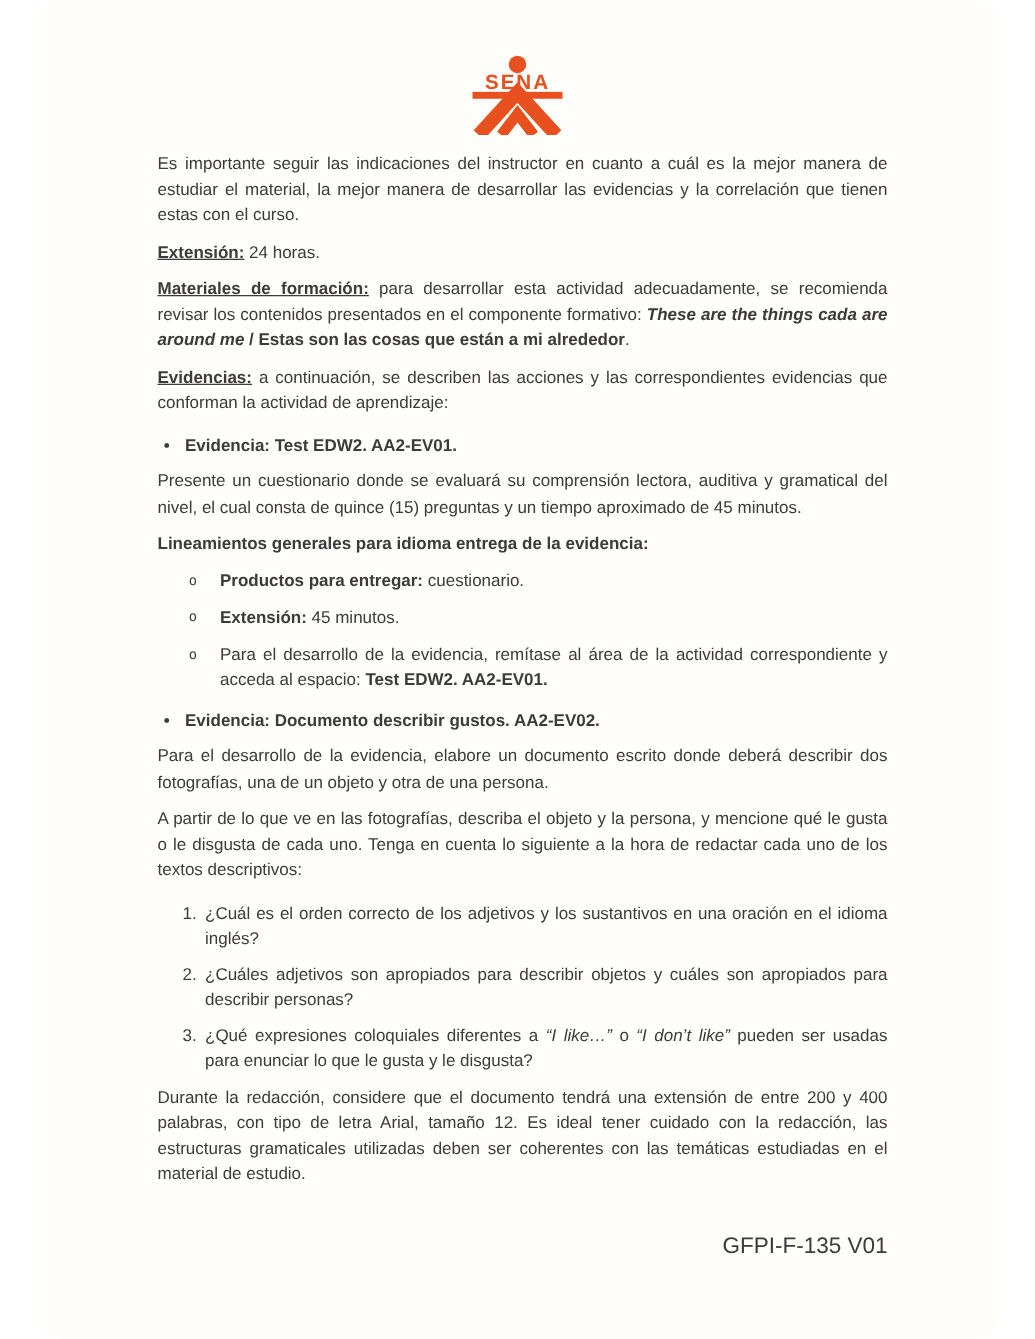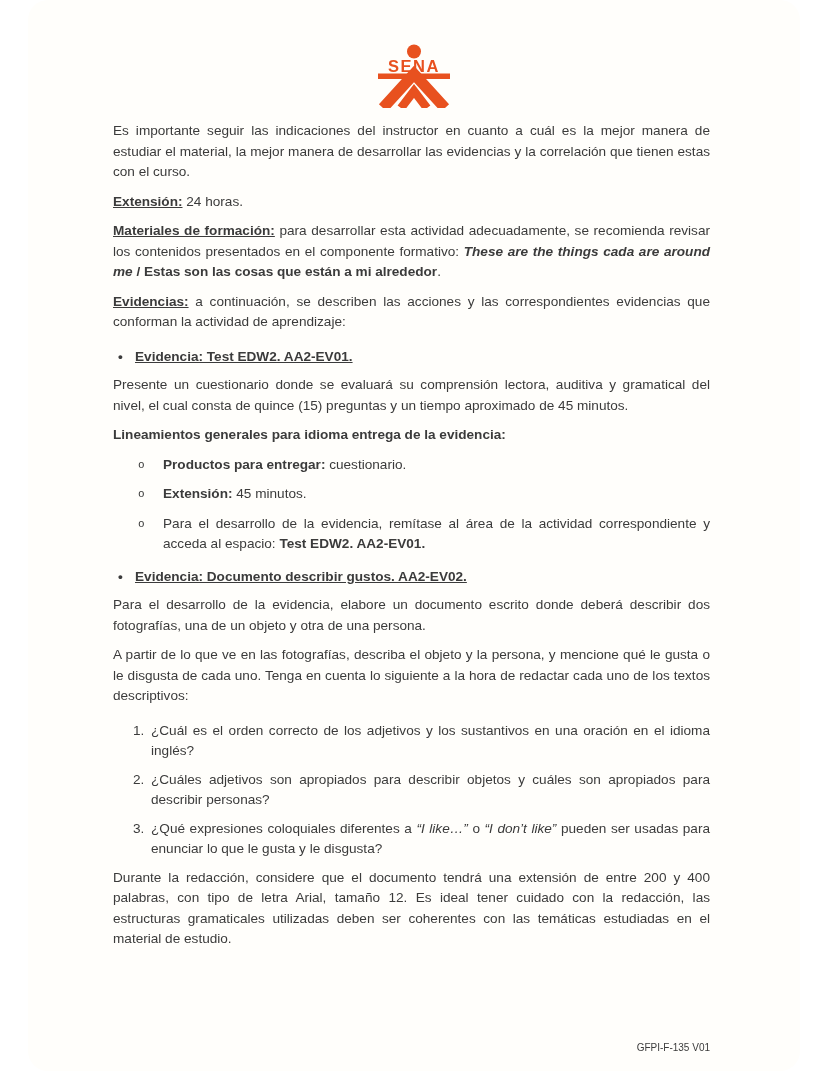--- a/index.html
+++ b/index.html
@@ -18,52 +18,52 @@
     line-height:20.5px;
     overflow:hidden;
     margin:0 auto;
     border-radius:20px;
   }
   .logo-wrap{
     position:absolute;top:44px;left:0;right:0;
     display:flex;justify-content:center;
   }
   .content{
-    position:absolute;left:85px;right:90px;top:121px;
+    position:absolute;left:98px;right:90px;top:121px;
   }
   p.doc{margin:0 0 9px;text-align:justify;}
   .label-u{font-weight:bold;text-decoration:underline;}
   .b{font-weight:bold;}
   .bi{font-weight:bold;font-style:italic;}
   .i{font-style:italic;}
   .heading{font-weight:bold;text-align:left;}
 
   .bullet-row{display:flex;margin:0 0 8px;padding-left:5px;}
   .bullet-row .marker{flex:none;width:17px;font-weight:bold;}
-  .bullet-row .btext{flex:1;font-weight:bold;text-decoration:underline;}
+  .bullet-row .btext{flex:1;font-weight:bold;}
 
   .sub-row{display:flex;margin:0 0 9px;padding-left:25px;}
   .sub-row .marker{
     flex:none;width:25px;
     font-family:"DejaVu Sans Mono", monospace;
     font-size:11px;line-height:20.5px;
   }
   .sub-row .stext{flex:1;text-align:justify;}
 
   .num-row{display:flex;margin:0 0 8px;padding-left:20px;}
   .num-row .marker{flex:none;width:18px;}
   .num-row .ntext{flex:1;text-align:justify;}
 
   .mt14{margin-top:14px;}
   .mt12{margin-top:12px;}
   .mt16{margin-top:16px;}
 
   .footer{
-    position:absolute;top:1038px;right:90px;
-    font-size:10px;color:var(--ink);
+    position:absolute;top:986px;right:90px;
+    font-size:18px;color:var(--ink);
   }
 </style>
 </head>
 <body>
 
 <div class="page">
 
   <div class="logo-wrap">
     <svg width="86" height="64" viewBox="0 0 86 64" aria-hidden="true">
       <circle cx="43" cy="7.5" r="7" fill="#E8511F"></circle>

